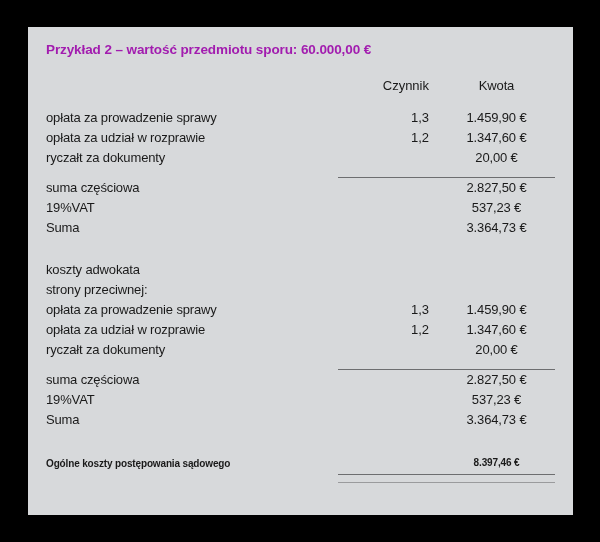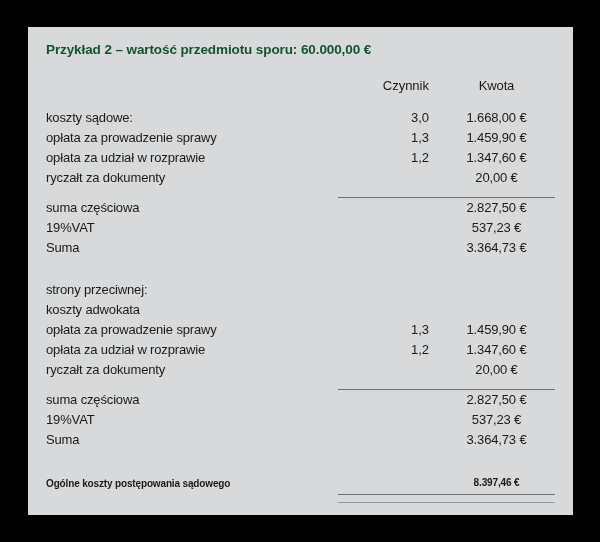--- a/index.html
+++ b/index.html
@@ -30,21 +30,21 @@
     background: #d7d9db;
     box-sizing: border-box;
     padding: 0;
   }
   .doc-title {
     position: absolute;
     left: 18px;
     top: 15px;
     font-size: 13.5px;
     font-weight: bold;
-    color: #14532d;
+    color: #a21caf;
     letter-spacing: -0.1px;
     white-space: nowrap;
   }
 
   
   .cost-table {
     position: absolute;
     left: 18px;
     top: 48px;
     width: 509px;
@@ -122,25 +122,20 @@
           <td class="label"></td>
           <td class="factor">Czynnik</td>
           <td class="amount">Kwota</td>
         </tr>
 
         <tr class="spacer">
             <td colspan="3"></td>
           </tr>
 
         <tr>
-          <td class="label">koszty sądowe:</td>
-          <td class="factor">3,0</td>
-          <td class="amount">1.668,00 €</td>
-        </tr>
-        <tr>
           <td class="label">opłata za prowadzenie sprawy</td>
           <td class="factor">1,3</td>
           <td class="amount">1.459,90 €</td>
         </tr>
         <tr>
           <td class="label">opłata za udział w rozprawie</td>
           <td class="factor">1,2</td>
           <td class="amount">1.347,60 €</td>
         </tr>
         <tr>
@@ -168,26 +163,26 @@
           <td class="label">Suma</td>
           <td class="factor"></td>
           <td class="amount">3.364,73 €</td>
         </tr>
 
         <tr class="spacer-lg">
             <td colspan="3"></td>
           </tr>
 
         <tr>
+          <td class="label">koszty adwokata</td>
+          <td class="factor"></td>
+          <td class="amount"></td>
+        </tr>
+        <tr>
           <td class="label">strony przeciwnej:</td>
-          <td class="factor"></td>
-          <td class="amount"></td>
-        </tr>
-        <tr>
-          <td class="label">koszty adwokata</td>
           <td class="factor"></td>
           <td class="amount"></td>
         </tr>
         <tr>
           <td class="label">opłata za prowadzenie sprawy</td>
           <td class="factor">1,3</td>
           <td class="amount">1.459,90 €</td>
         </tr>
         <tr>
           <td class="label">opłata za udział w rozprawie</td>

